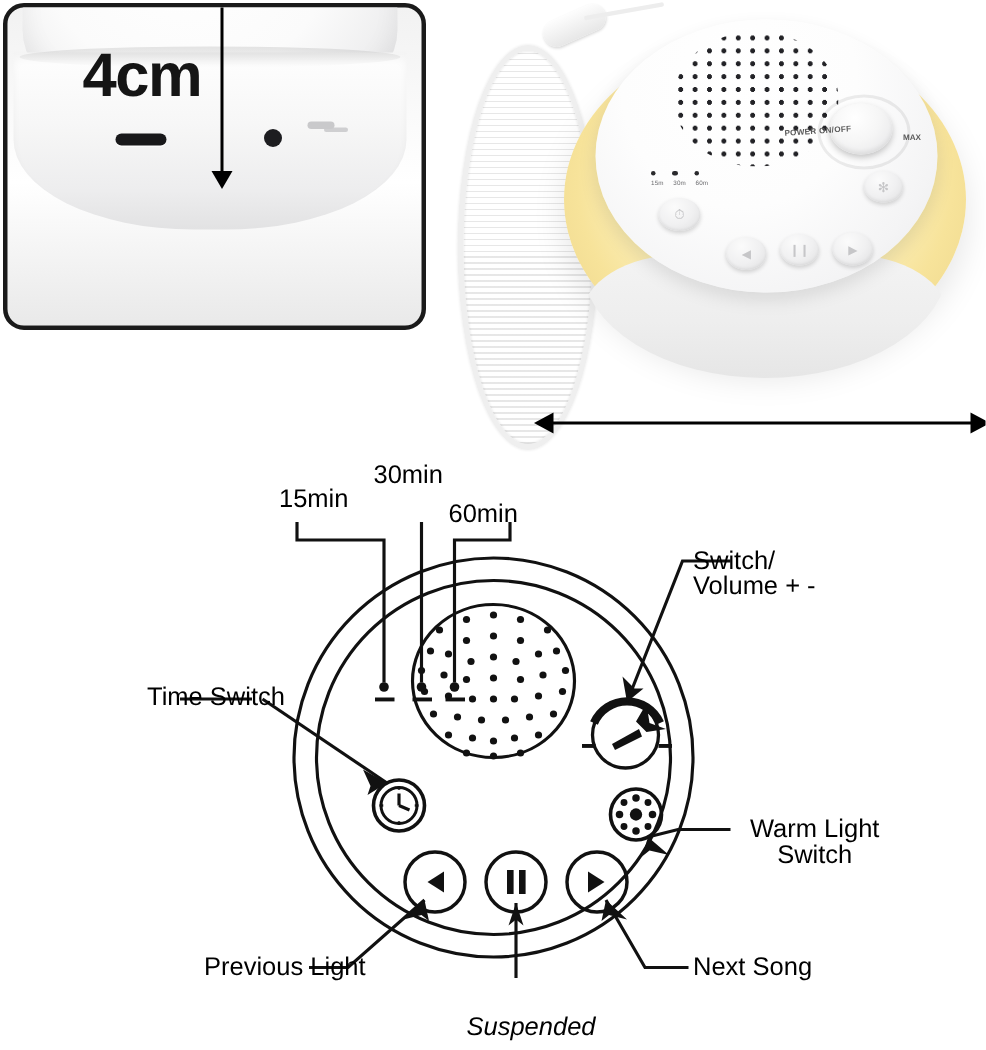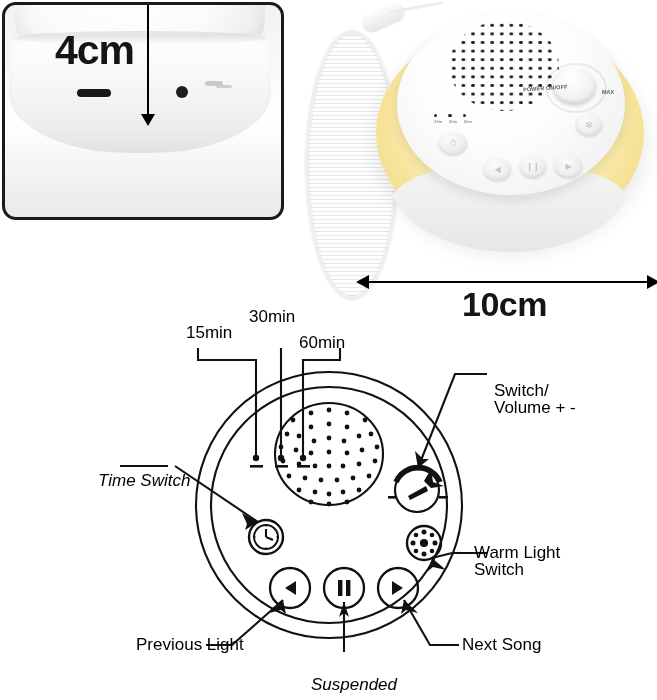--- a/index.html
+++ b/index.html
@@ -154,21 +154,20 @@
         <div class="btn btn-clock">⏱</div>
         <div class="btn btn-warm">✻</div>
         <div class="btn btn-prev">◀</div>
         <div class="btn btn-pause">❙❙</div>
         <div class="btn btn-next">▶</div>
       </div>
     </div>
   </div>
 
   <div class="dim-h"></div>
-  <div class="dim-10cm">10cm</div>
 
   <div class="diagram">
     <svg class="callout-svg" viewBox="0 0 657 400">
       <g fill="none" stroke="#111" stroke-width="2.1">
         <ellipse cx="329" cy="205" rx="133" ry="133"></ellipse>
         <ellipse cx="329" cy="205" rx="118" ry="118"></ellipse>
         <ellipse cx="329" cy="154" rx="54" ry="51"></ellipse>
       </g>
 
       <g fill="#111">
@@ -291,22 +290,22 @@
         <path d="M432 258 l14 12 l-13 -3 l-5 4 z"></path>
         <path d="M283 300 l-14 13 l12 -3 l5 4 z"></path>
         <path d="M344 302 l-5 15 l5 -4 l5 4 z"></path>
         <path d="M404 300 l14 13 l-12 -3 l-5 4 z"></path>
       </g>
     </svg>
 
     <div class="dlabel" style="left:186px;top:24px;">15min</div>
     <div class="dlabel" style="left:249px;top:8px;">30min</div>
     <div class="dlabel" style="left:299px;top:34px;">60min</div>
-    <div class="dlabel" style="left:98px;top:172px;font-style:italic;">Time Switch</div>
-    <div class="dlabel" style="left:494px;top:65px;margin-top:17px;">Switch/
+    <div class="dlabel" style="left:98px;top:156px;">Time Switch</div>
+    <div class="dlabel" style="left:462px;top:65px;">Switch/
 Volume + -</div>
-    <div class="dlabel" style="left:474px;top:244px;">Warm Light
+    <div class="dlabel" style="left:500px;top:244px;text-align:center;">Warm Light
 Switch</div>
     <div class="dlabel" style="left:136px;top:336px;">Previous Light</div>
     <div class="dlabel" style="left:311px;top:376px;font-style:italic;">Suspended</div>
     <div class="dlabel" style="left:462px;top:336px;">Next Song</div>
   </div>
 </div>
 
 </body></html>

